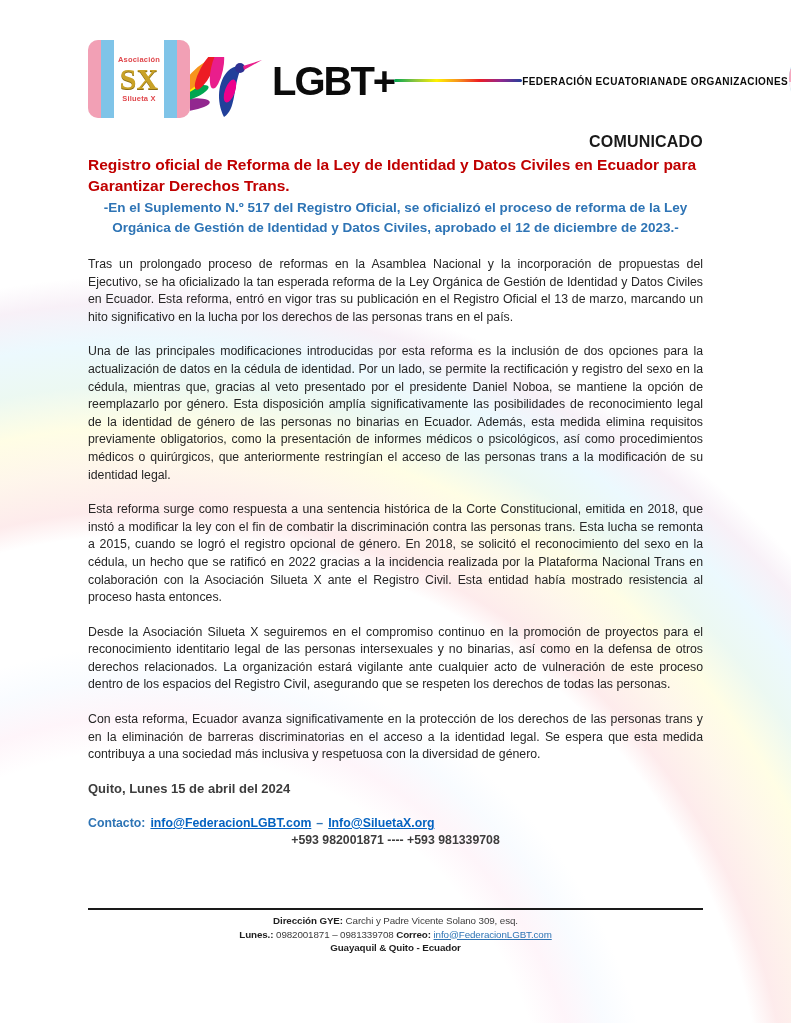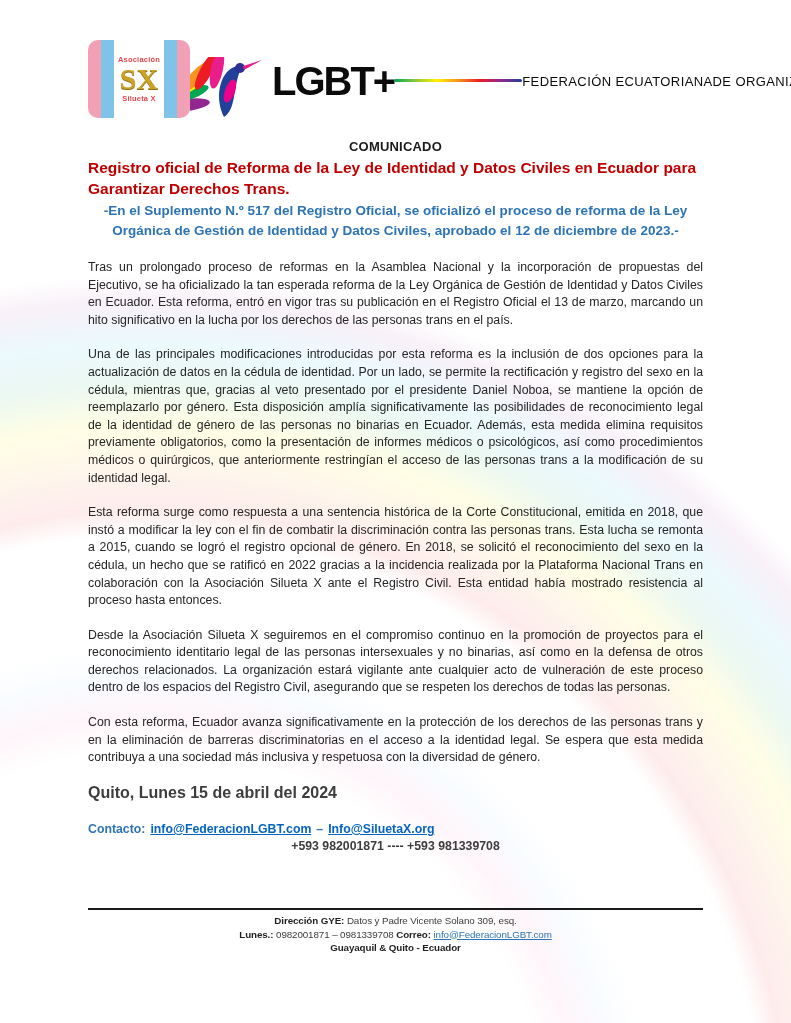--- a/index.html
+++ b/index.html
@@ -65,43 +65,43 @@
   .fed-logo { display:flex; flex-direction:row; align-items:center; flex:0 0 auto; margin-top:4px; }
   .fed-bird { margin-bottom:-14px; margin-left:-46px; }
   .fed-acronym {
     font-size:40px; font-weight:800; letter-spacing:-2px;
     color:#0b0b0b; line-height:36px;
   }
   .fed-underline {
     width:128px; height:3px; margin:1px 0 3px 0; border-radius:2px;
     background:linear-gradient(90deg,#00a651,#8dc63f,#fff200,#f7941d,#ed1c24,#92278f,#21409a);
   }
-  .fed-caption { font-size:13px; font-weight:normal; color:#0b0b0b; letter-spacing:.4px; line-height:11px; text-align:center; }
+  .fed-caption { font-size:10px; font-weight:bold; color:#0b0b0b; letter-spacing:.4px; line-height:11px; text-align:center; }
 
   
   .trans-badge { flex:0 0 auto; }
 
   
-  .kicker { text-align:center; font-weight:bold; font-size:13px; color:#1a1a1a; margin-top:6px; letter-spacing:.2px; }
+  .kicker { text-align:right; font-weight:bold; font-size:16px; color:#1a1a1a; letter-spacing:.2px; }
   .doc-title {
     font-weight:bold; font-size:15.5px; line-height:21px;
     color:#C00000; margin-top:3px;
   }
   .doc-subtitle {
     text-align:center; font-weight:bold; font-size:13.5px; line-height:20px;
     color:#2E74B5; margin-top:2px;
   }
 
   
   .body-block { margin-top:18px; }
   .body-block p {
     font-size:12.3px; line-height:17.6px; text-align:justify;
     color:#262626; margin-bottom:17px;
   }
-  .date-line { font-size:16px; font-weight:bold; color:#3d3d3d; margin-top:1px; }
+  .date-line { font-size:13px; font-weight:bold; color:#3d3d3d; margin-top:1px; }
 
   
   .contact { text-align:left; margin-top:20px; font-size:12.3px; font-weight:bold; }
   .contact-label { color:#2E74B5; margin-right:5px; }
   .contact a { color:#0563C1; text-decoration:underline; }
   .contact .sep { color:#2E74B5; margin:0 5px; }
   .contact-phones { text-align:center; font-size:12.3px; font-weight:bold; color:#3d3d3d; margin-top:3px; }
 
   
   .footer {
@@ -196,21 +196,21 @@
 
     <div class="contact">
       <span class="contact-label">Contacto:</span><a href="#">info@FederacionLGBT.com</a><span class="sep">–</span><a href="#">Info@SiluetaX.org</a>
     </div>
     <div class="contact-phones">+593 982001871 ---- +593 981339708</div>
   </div>
 
   <div class="footer">
     <div>
       <b>Dirección GYE:</b>
-      <span>Datos y Padre Vicente Solano 309, esq.</span>
+      <span>Carchi y Padre Vicente Solano 309, esq.</span>
     </div>
     <div>
       <b>Lunes.:</b>
       <span>0982001871 – 0981339708</span>
       <b>Correo:</b>
       <a href="#">info@FederacionLGBT.com</a>
     </div>
     <div class="strong-line">Guayaquil &amp; Quito - Ecuador</div>
   </div>
 </div>

